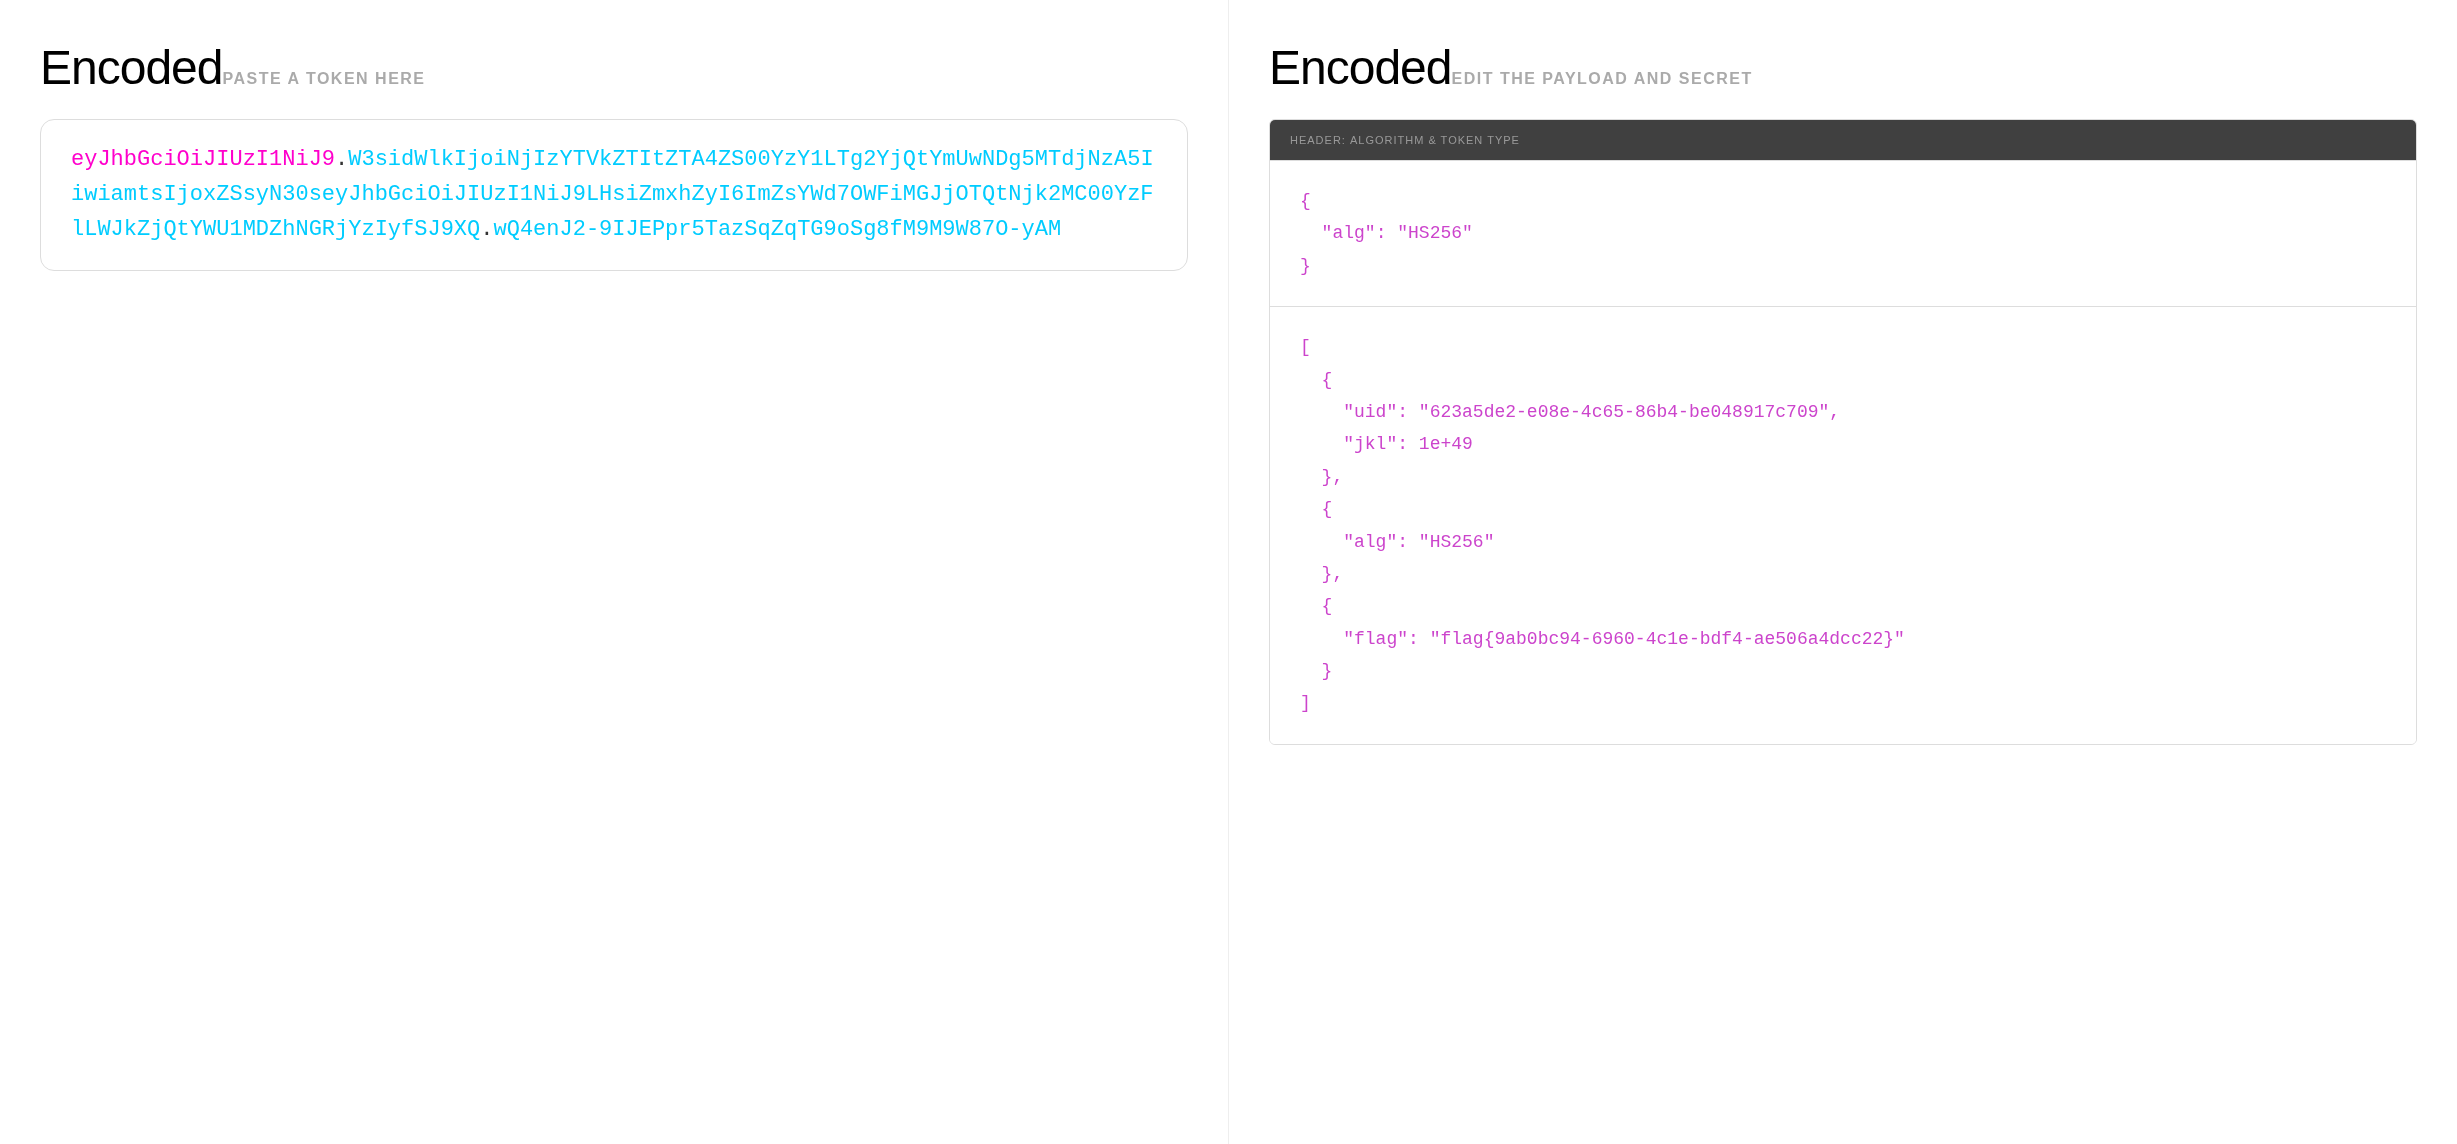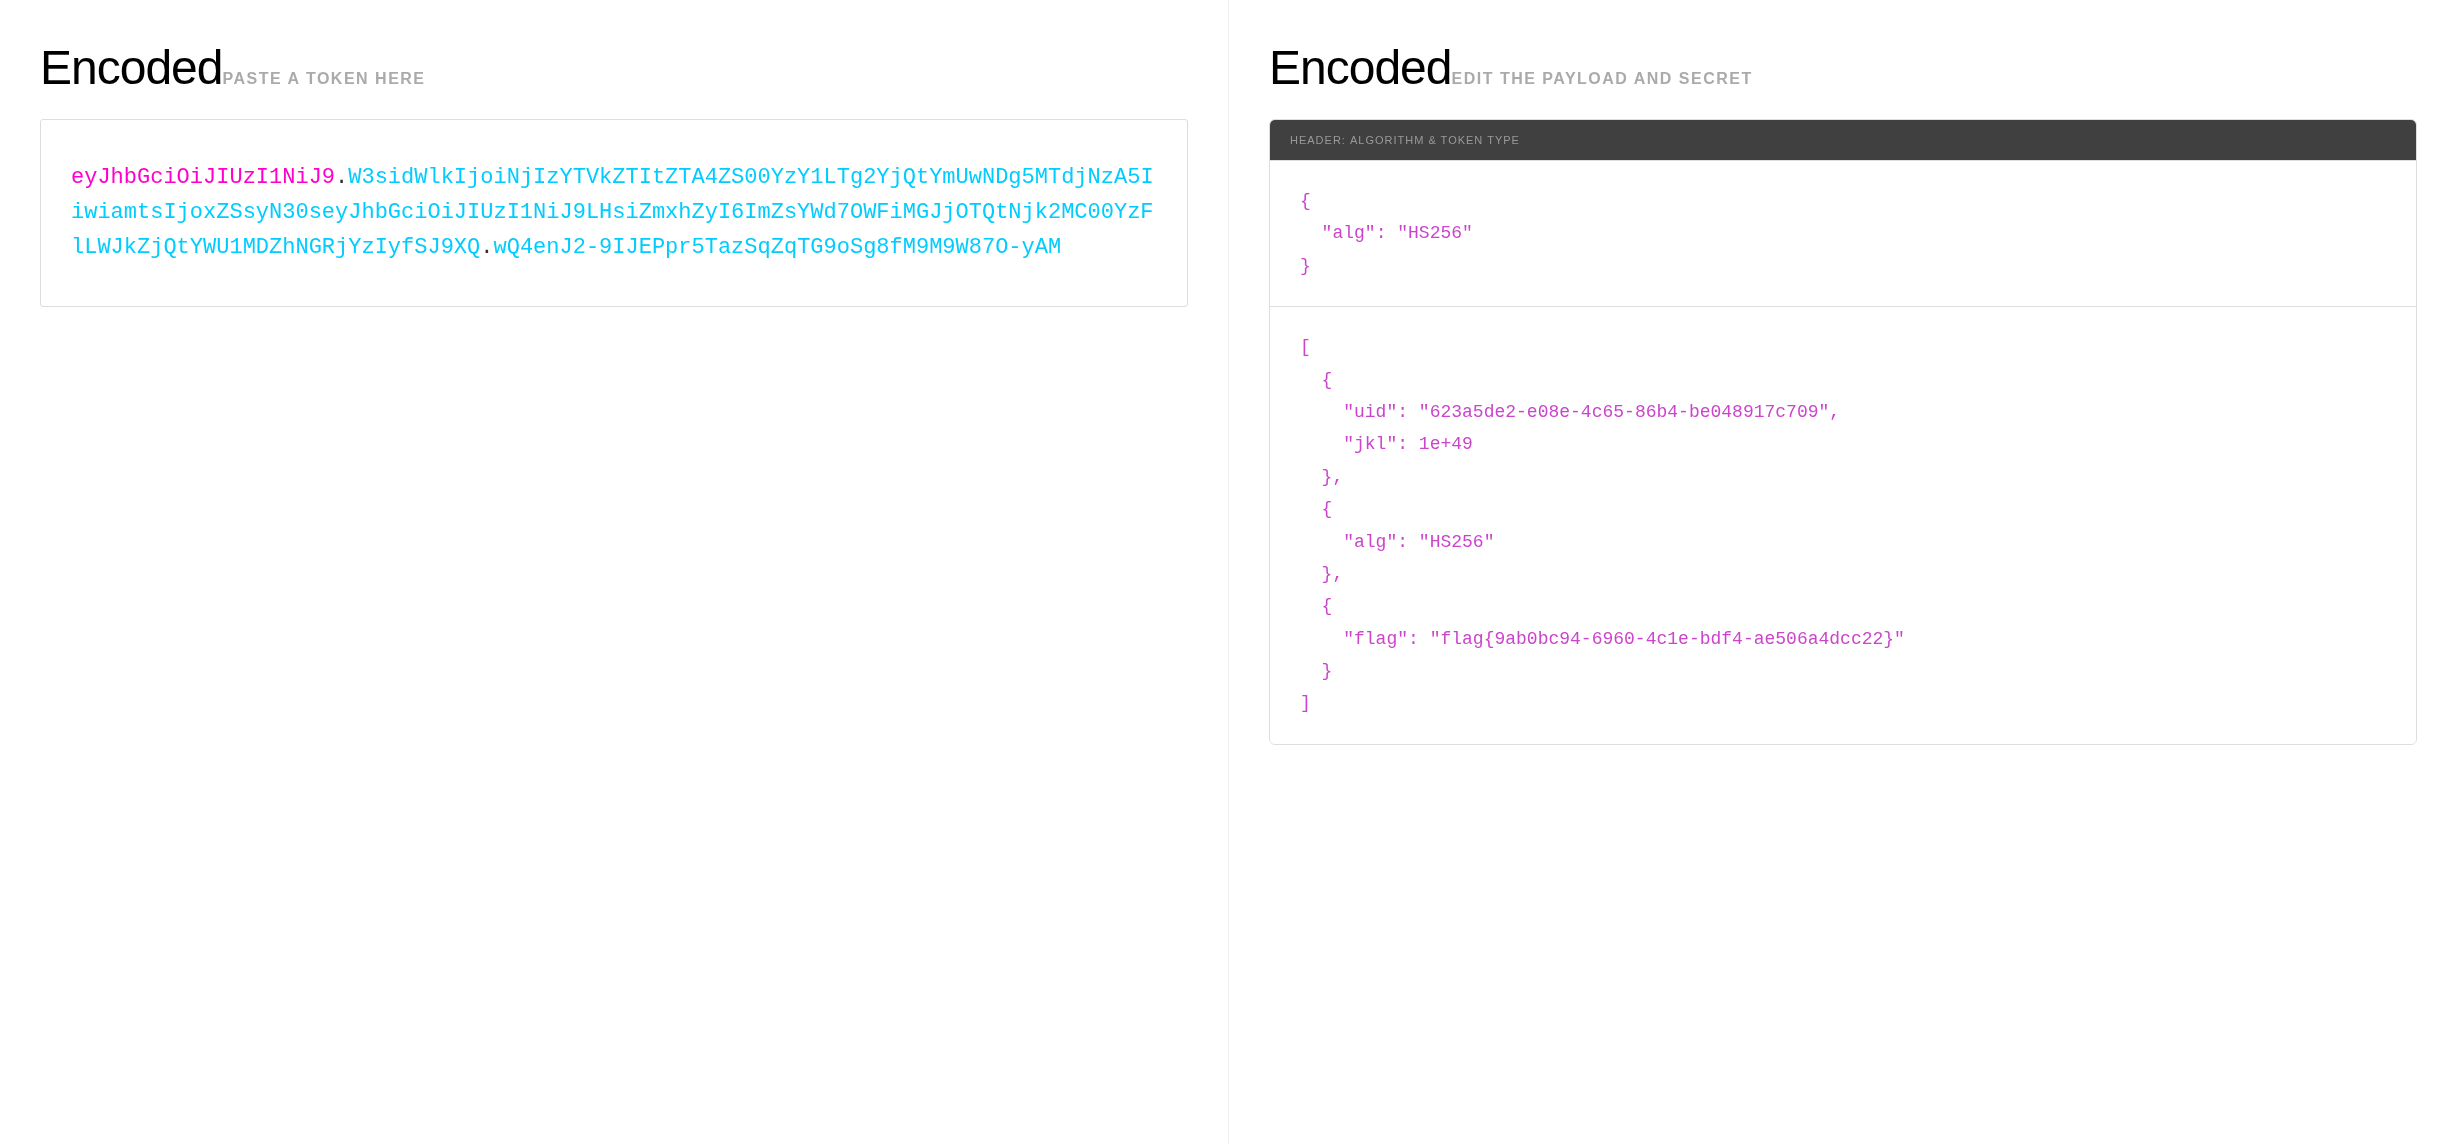--- a/index.html
+++ b/index.html
@@ -48,22 +48,22 @@
     .panel-subtitle {
       font-size: 16px;
       font-weight: 600;
       color: #aaa;
       letter-spacing: 1.5px;
       text-transform: uppercase;
     }
 
     .encoded-box {
       border: 1px solid #ddd;
-      border-radius: 3px;
-      padding: 40px 30px;
+      border-radius: 14px;
+      padding: 22px 30px;
       font-family: 'Courier New', Courier, monospace;
       font-size: 22px;
       line-height: 1.6;
       word-break: break-all;
     }
 
     .token-header {
       color: #ff00cc;
     }
 

